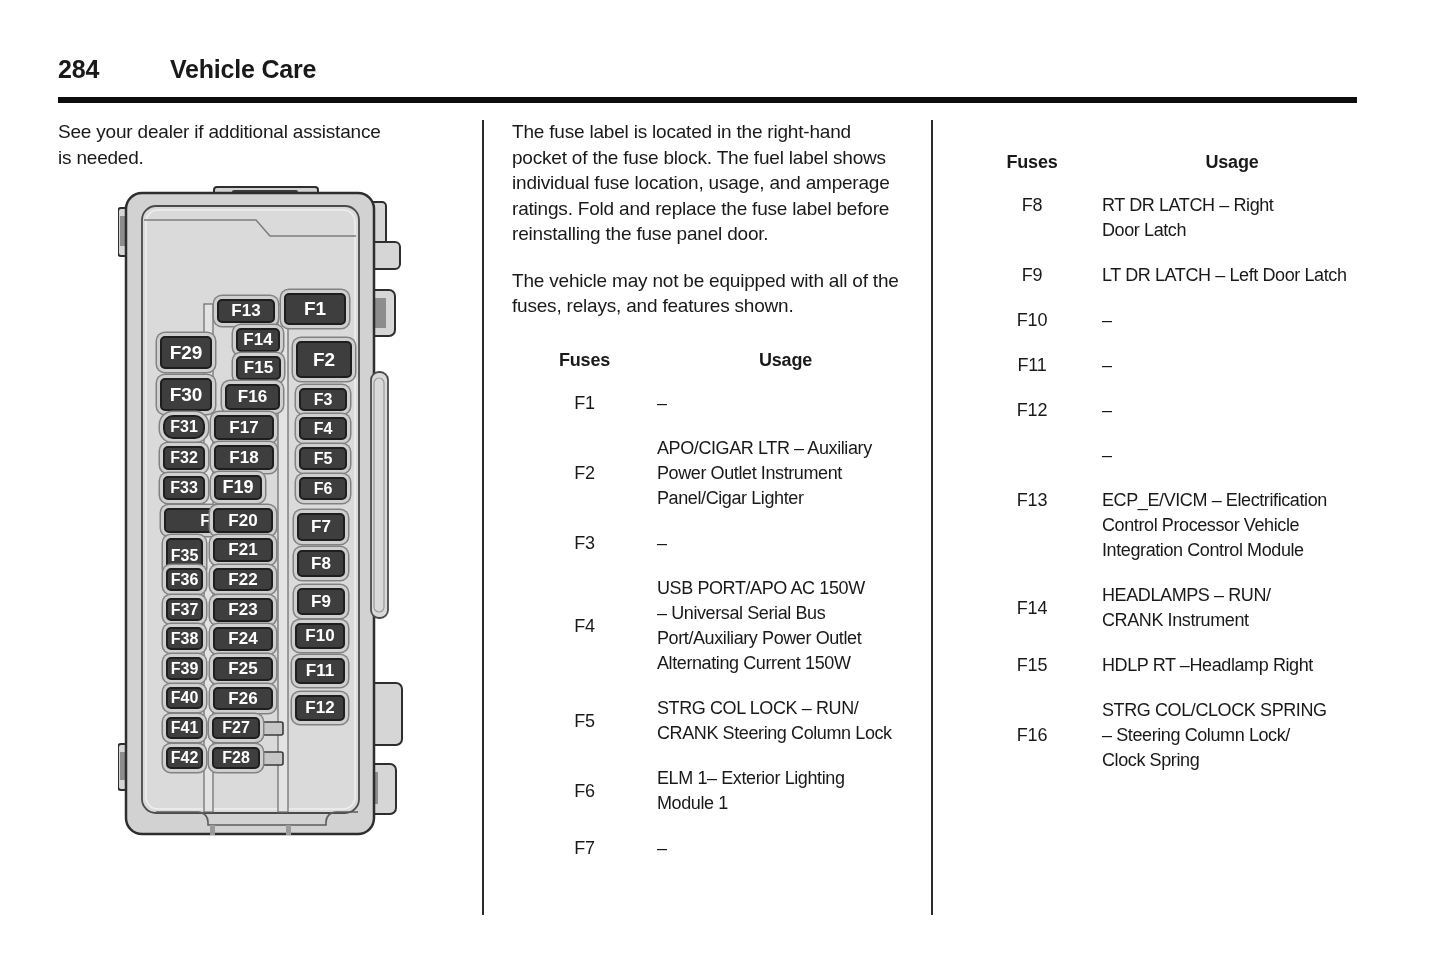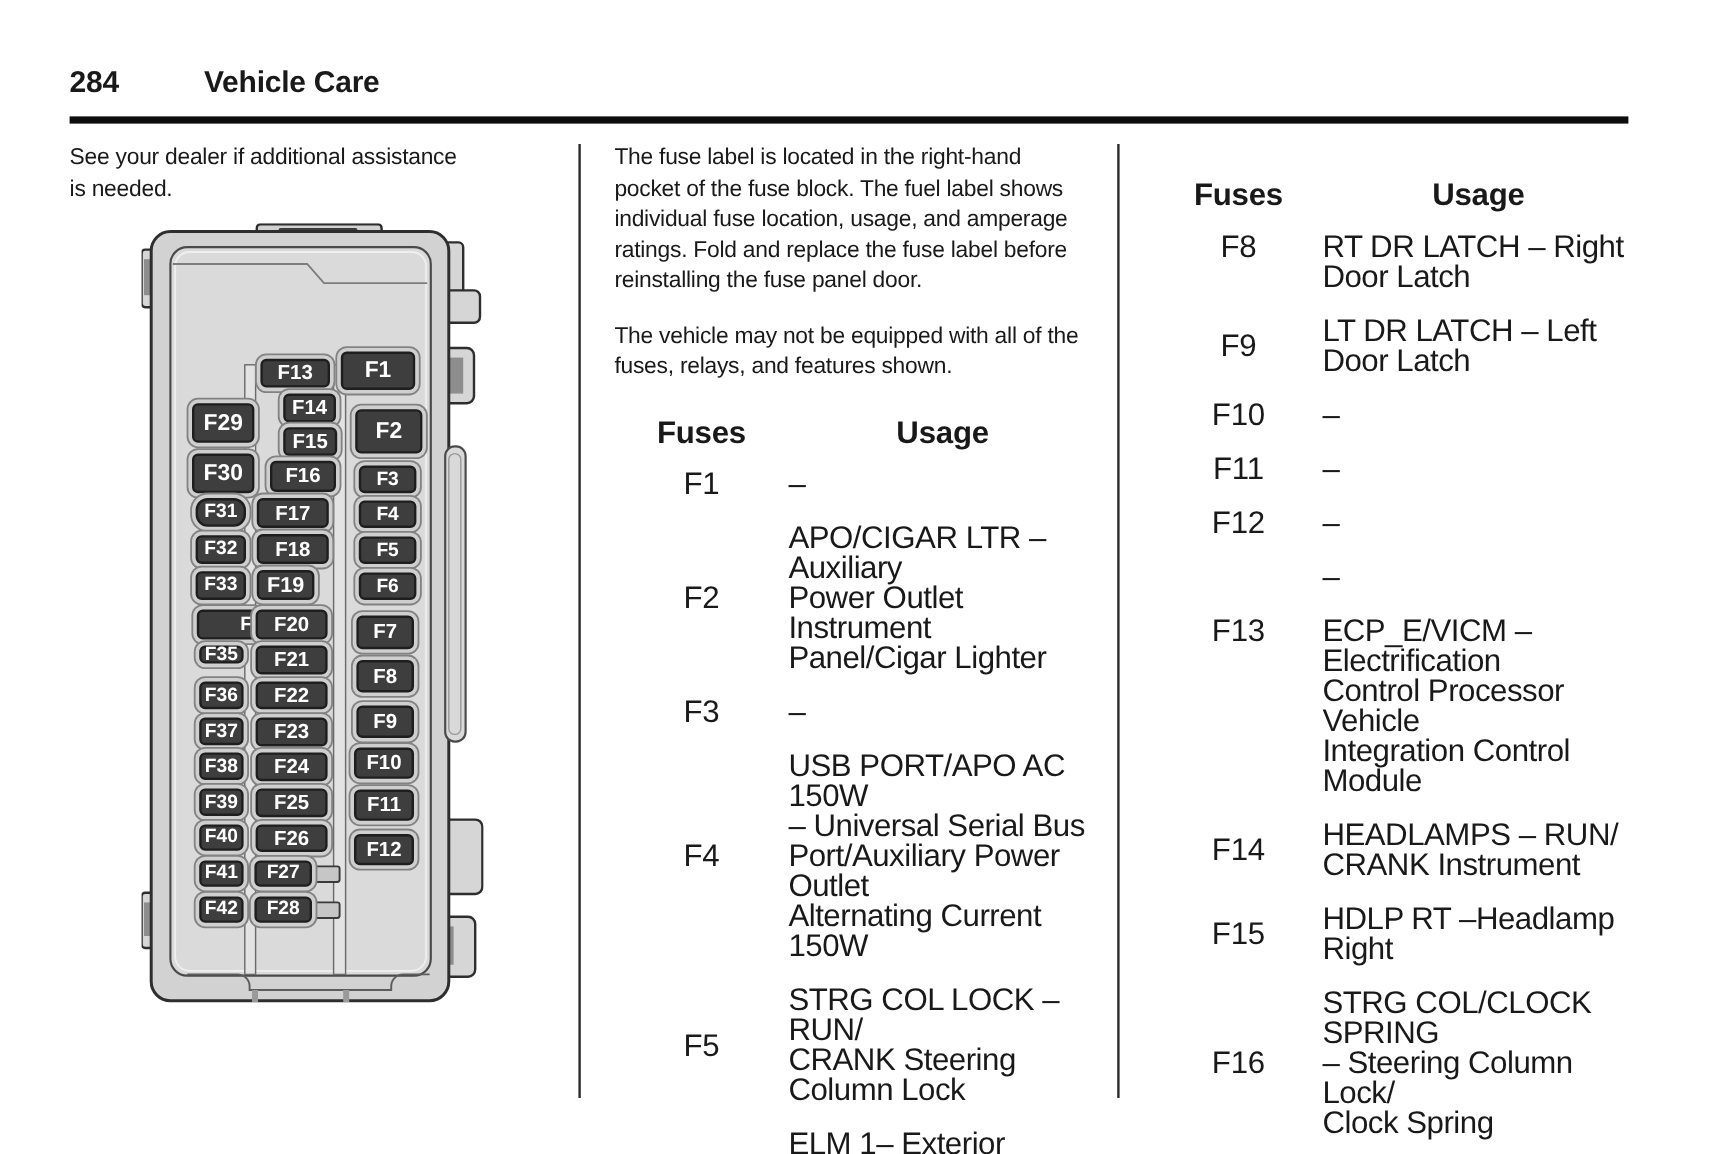--- a/index.html
+++ b/index.html
@@ -15,21 +15,21 @@
   
   .divider{position:absolute;top:120px;width:2px;height:795px;background:#2b2b2b;}
   .divider.d1{left:482px;}
   .divider.d2{left:931px;}
   
   .intro{position:absolute;left:58px;top:119px;width:410px;font-size:19px;line-height:25.5px;white-space:pre-line;}
   .mid-text{position:absolute;left:512px;top:119px;width:410px;font-size:19px;line-height:25.5px;}
   .para{white-space:pre-line;margin:0;}
   .para + .para{margin-top:21px;}
   
-  .ftable{position:absolute;font-size:26px;line-height:25px;}
+  .ftable{position:absolute;font-size:18px;line-height:25px;}
   .ftable.mid{left:512px;top:348px;width:402px;}
   .ftable.right{left:962px;top:150px;width:400px;}
   .thead{display:grid;grid-template-columns:145px 1fr;margin-bottom:18px;}
   .ftable.right .thead{grid-template-columns:140px 1fr;}
   .th{font-weight:700;text-align:center;}
   .trows{display:grid;row-gap:20px;}
   .trow{display:grid;grid-template-columns:145px 1fr;align-items:center;}
   .ftable.right .trow{grid-template-columns:140px 1fr;}
   .trow.top{align-items:start;}
   .tc-fuse{text-align:center;}
@@ -114,21 +114,21 @@
         <div class="fuse" style="left: 181px; top: 231px; width: 48px; height: 23px; font-size: 16px;">F4</div>
         <div class="fuse" style="left: 45px; top: 260px; width: 42px; height: 24px; font-size: 16px;">F32</div>
         <div class="fuse" style="left: 96px; top: 259px; width: 60px; height: 25px; font-size: 17px;">F18</div>
         <div class="fuse" style="left: 181px; top: 261px; width: 48px; height: 23px; font-size: 16px;">F5</div>
         <div class="fuse" style="left: 45px; top: 290px; width: 42px; height: 24px; font-size: 16px;">F33</div>
         <div class="fuse" style="left: 96px; top: 289px; width: 48px; height: 25px; font-size: 18px;">F19</div>
         <div class="fuse" style="left: 181px; top: 291px; width: 48px; height: 23px; font-size: 16px;">F6</div>
         <div class="fuse" style="left: 46px; top: 322px; width: 39px; height: 25px; font-size: 16px; padding-left: 48px;">F34</div>
         <div class="fuse" style="left: 95px; top: 322px; width: 60px; height: 25px; font-size: 17px;">F20</div>
         <div class="fuse" style="left: 179px; top: 327px; width: 48px; height: 28px; font-size: 17px;">F7</div>
-        <div class="fuse" style="left: 48px; top: 352px; width: 37px; height: 15px; font-size: 16px; text-align: right;">F35</div>
+        <div class="fuse" style="left: 48px; top: 352px; width: 37px; height: 36px; font-size: 16px; text-align: right;">F35</div>
         <div class="fuse" style="left: 95px; top: 352px; width: 60px; height: 24px; font-size: 17px;">F21</div>
         <div class="fuse" style="left: 179px; top: 364px; width: 48px; height: 27px; font-size: 17px;">F8</div>
         <div class="fuse" style="left: 48px; top: 382px; width: 37px; height: 23px; font-size: 16px;">F36</div>
         <div class="fuse" style="left: 95px; top: 382px; width: 60px; height: 23px; font-size: 17px;">F22</div>
         <div class="fuse" style="left: 179px; top: 402px; width: 48px; height: 27px; font-size: 17px;">F9</div>
         <div class="fuse" style="left: 48px; top: 412px; width: 37px; height: 23px; font-size: 16px;">F37</div>
         <div class="fuse" style="left: 95px; top: 412px; width: 60px; height: 24px; font-size: 17px;">F23</div>
         <div class="fuse" style="left: 48px; top: 441px; width: 37px; height: 23px; font-size: 16px;">F38</div>
         <div class="fuse" style="left: 95px; top: 441px; width: 60px; height: 24px; font-size: 17px;">F24</div>
         <div class="fuse" style="left: 177px; top: 437px; width: 50px; height: 26px; font-size: 17px;">F10</div>

